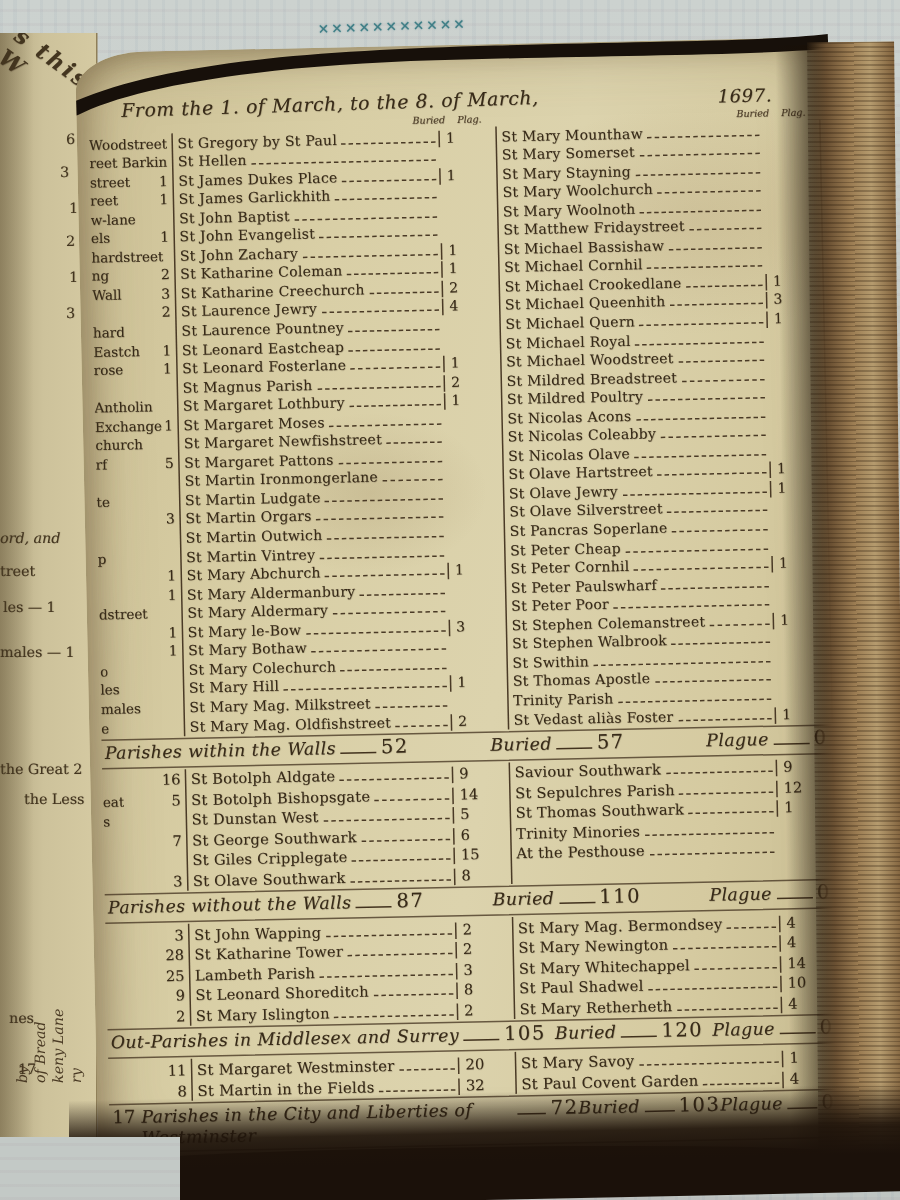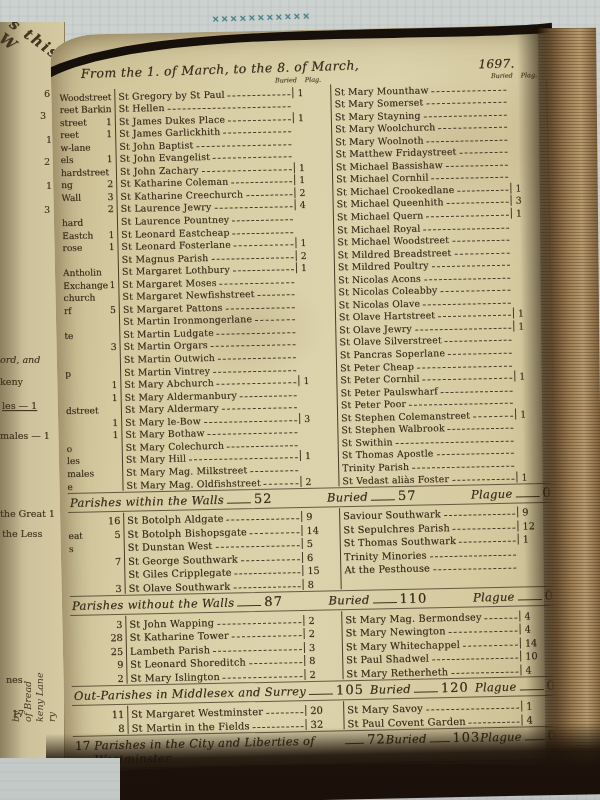--- a/index.html
+++ b/index.html
@@ -125,25 +125,25 @@
 <div class="facing">
   <div class="arcText ink">s this W</div>
   <div id="facingFrags">
       <span class="frag ink" style="left: 44px; top: 66px;">6</span>
       <span class="frag ink" style="left: 40px; top: 88px;">3</span>
       <span class="frag ink" style="left: 46px; top: 112px;">1</span>
       <span class="frag ink" style="left: 44px; top: 134px;">2</span>
       <span class="frag ink" style="left: 46px; top: 158px;">1</span>
       <span class="frag ink" style="left: 44px; top: 182px;">3</span>
       <span class="frag ink" style="left: 0px; top: 332px; font-style: italic;">ord, and</span>
-      <span class="frag ink" style="left: 0px; top: 354px;">keny</span>
-      <span class="frag ink" style="left: 2px; top: 378px; text-decoration: underline;">les — 1</span>
+      <span class="frag ink" style="left: 0px; top: 354px;">treet</span>
+      <span class="frag ink" style="left: 2px; top: 378px;">les — 1</span>
       <span class="frag ink" style="left: 0px; top: 408px;">males — 1</span>
-      <span class="frag ink" style="left: 0px; top: 486px;">the Great 1</span>
-      <span class="frag ink" style="left: 2px; top: 506px;">the Less</span>
+      <span class="frag ink" style="left: 0px; top: 486px;">the Great 2</span>
+      <span class="frag ink" style="left: 16px; top: 506px;">the Less</span>
       <span class="frag ink" style="left: 6px; top: 652px;">nes</span>
       <span class="frag ink" style="left: 12px; top: 686px;">17</span>
     </div>
   <div class="rotBlock" id="rotBlock">
       <div>by</div>
       <div>of Bread</div>
       <div>keny Lane</div>
       <div>ry</div>
     </div>
 </div>

